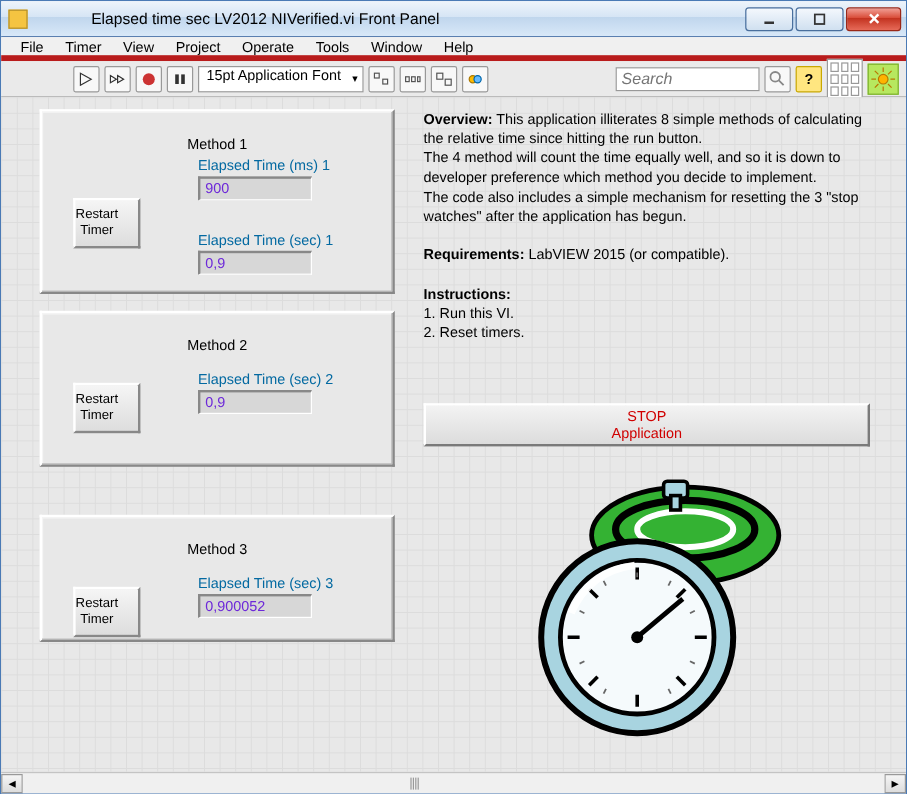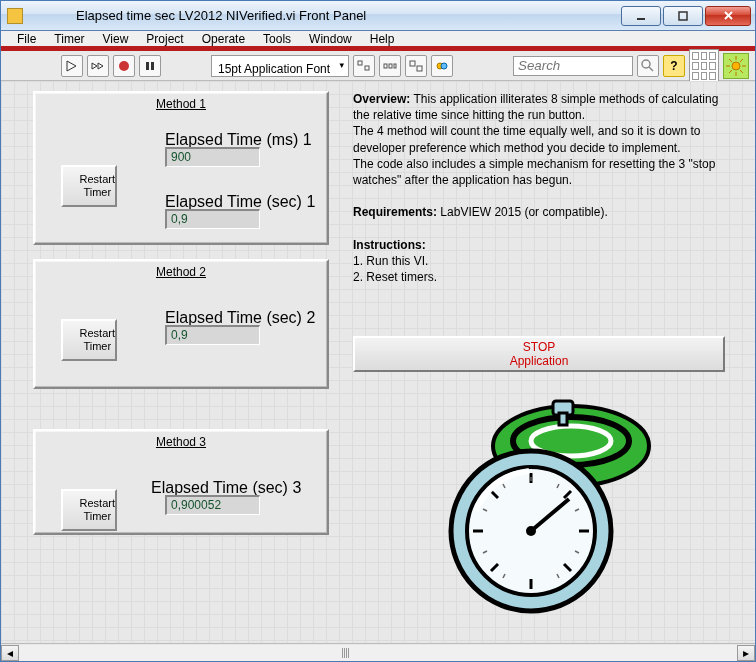--- a/index.html
+++ b/index.html
@@ -50,22 +50,22 @@
   background: #eaeaea; border-bottom: 1px solid #bbb;
 }
 .tbtn {
   width: 22px; height: 22px;
   border: 1px solid #999; background: #f8f8f8;
   display: flex; align-items: center; justify-content: center;
   cursor: pointer; border-radius: 2px;
 }
 .fontsel {
   height: 22px; border: 1px solid #999; background: #fff;
-  padding: 0 18px 0 6px; display: flex; align-items: flex-end;
-  position: relative; cursor: pointer; font-size: 12px; margin-left: 46px;
+  padding: 0 18px 0 6px; display: flex; align-items: flex-start;
+  position: relative; cursor: pointer; font-size: 12px;
 }
 .fontsel::after { content: "▾"; position: absolute; right: 4px; font-size: 9px; top:4px;}
 .searchbox {
   height: 20px; width: 120px; border: 1px solid #999;
   background: #fff; padding: 0 4px; color: #888; font-style: italic;
 }
 .help-btn {
   width: 22px; height: 22px; background: #ffe680; border: 1px solid #c9a800;
   display: flex; align-items: center; justify-content: center; font-weight: bold;
   cursor: pointer; border-radius: 2px;
@@ -87,39 +87,39 @@
 .panel {
   position: absolute;
   background: #e8e8e8;
   border-top: 2px solid #fff;
   border-left: 2px solid #fff;
   border-right: 2px solid #888;
   border-bottom: 2px solid #888;
   box-shadow: inset -1px -1px 0 #bbb, inset 1px 1px 0 #f5f5f5;
 }
 .panel-title {
-  position: absolute; top: 4px; left: 50%; transform: translateX(-50%);
-  font-size: 12px; color: #000; text-decoration: underline;
+  position: absolute; top: 20px; left: 50%; transform: translateX(-50%);
+  font-size: 12px; color: #000;
 }
 .restart-btn {
   position: absolute;
   width: 56px; height: 42px;
   background: linear-gradient(#f5f5f5, #ddd);
   border-top: 2px solid #fff; border-left: 2px solid #fff;
   border-right: 2px solid #888; border-bottom: 2px solid #888;
-  display: flex; align-items: center; justify-content: flex-end;
+  display: flex; align-items: center; justify-content: flex-start;
   text-align: center; cursor: pointer; font-size: 11px; line-height: 1.2;
 }
-.field-label { position: absolute; font-size: 16px; color: #000000; }
+.field-label { position: absolute; font-size: 12px; color: #0369a1; }
 .field-value {
   position: absolute; width: 95px; height: 20px;
   background: #d7d7d7;
   border-top: 2px solid #888; border-left: 2px solid #888;
   border-right: 1px solid #fff; border-bottom: 1px solid #fff;
-  padding: 1px 4px; font-size: 12px; color: #14532d;
+  padding: 1px 4px; font-size: 12px; color: #6d28d9;
 }
 .description {
   position: absolute; left: 352px; top: 10px; width: 370px;
   font-size: 12px; line-height: 1.35; color: #000;
 }
 .description b { font-weight: bold; margin-top: 10px; }
 .stop-btn {
   position: absolute; left: 352px; top: 255px; width: 372px; height: 36px;
   background: linear-gradient(#f3f3f3, #dcdcdc);
   border-top: 2px solid #fff; border-left: 2px solid #fff;
@@ -297,21 +297,21 @@
       <div class="field-label" style="left:130px; top:48px">Elapsed Time (sec) 2</div>
       <div class="field-value" style="left:130px; top:64px">0,9</div>
     </div>
 
     <div class="panel" style="left:32px; top:348px; width:296px; height:106px">
       <div class="panel-title">Method 3</div>
       <div class="restart-btn" style="left:26px; top:58px">
           <span style="white-space:pre-line">Restart
 Timer</span>
         </div>
-      <div class="field-label" style="left:116px; top:48px">Elapsed Time (sec) 3</div>
+      <div class="field-label" style="left:130px; top:48px">Elapsed Time (sec) 3</div>
       <div class="field-value" style="left:130px; top:64px">0,900052</div>
     </div>
 
     <div class="description">
       <b>Overview:</b><span> This application illiterates 8 simple methods of calculating the relative time since hitting the run button.</span><br>
       <span>The 4 method will count the time equally well, and so it is down to developer preference which method you decide to implement.</span><br>
       <span>The code also includes a simple mechanism for resetting the 3 "stop watches" after the application has begun.</span><br><br>
       <b>Requirements:</b><span> LabVIEW 2015 (or compatible).</span><br><br>
       <b>Instructions:</b><br>
       <span>1. Run this VI.</span><br>

